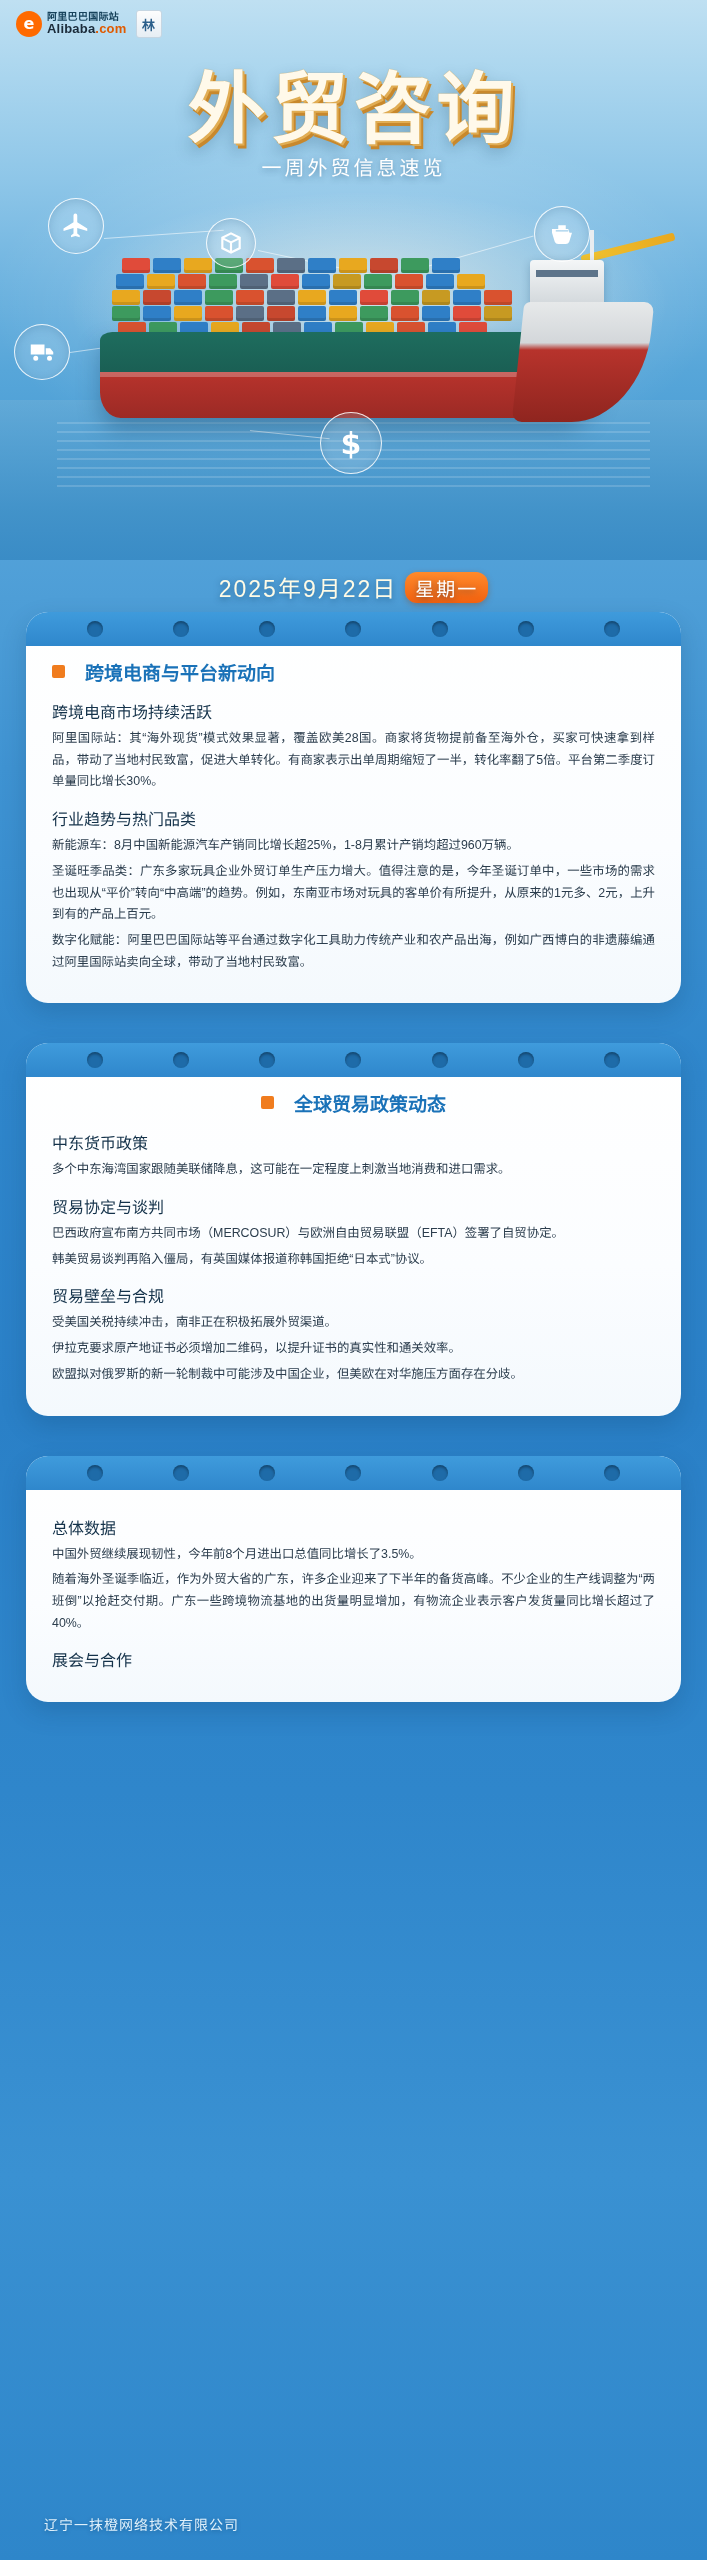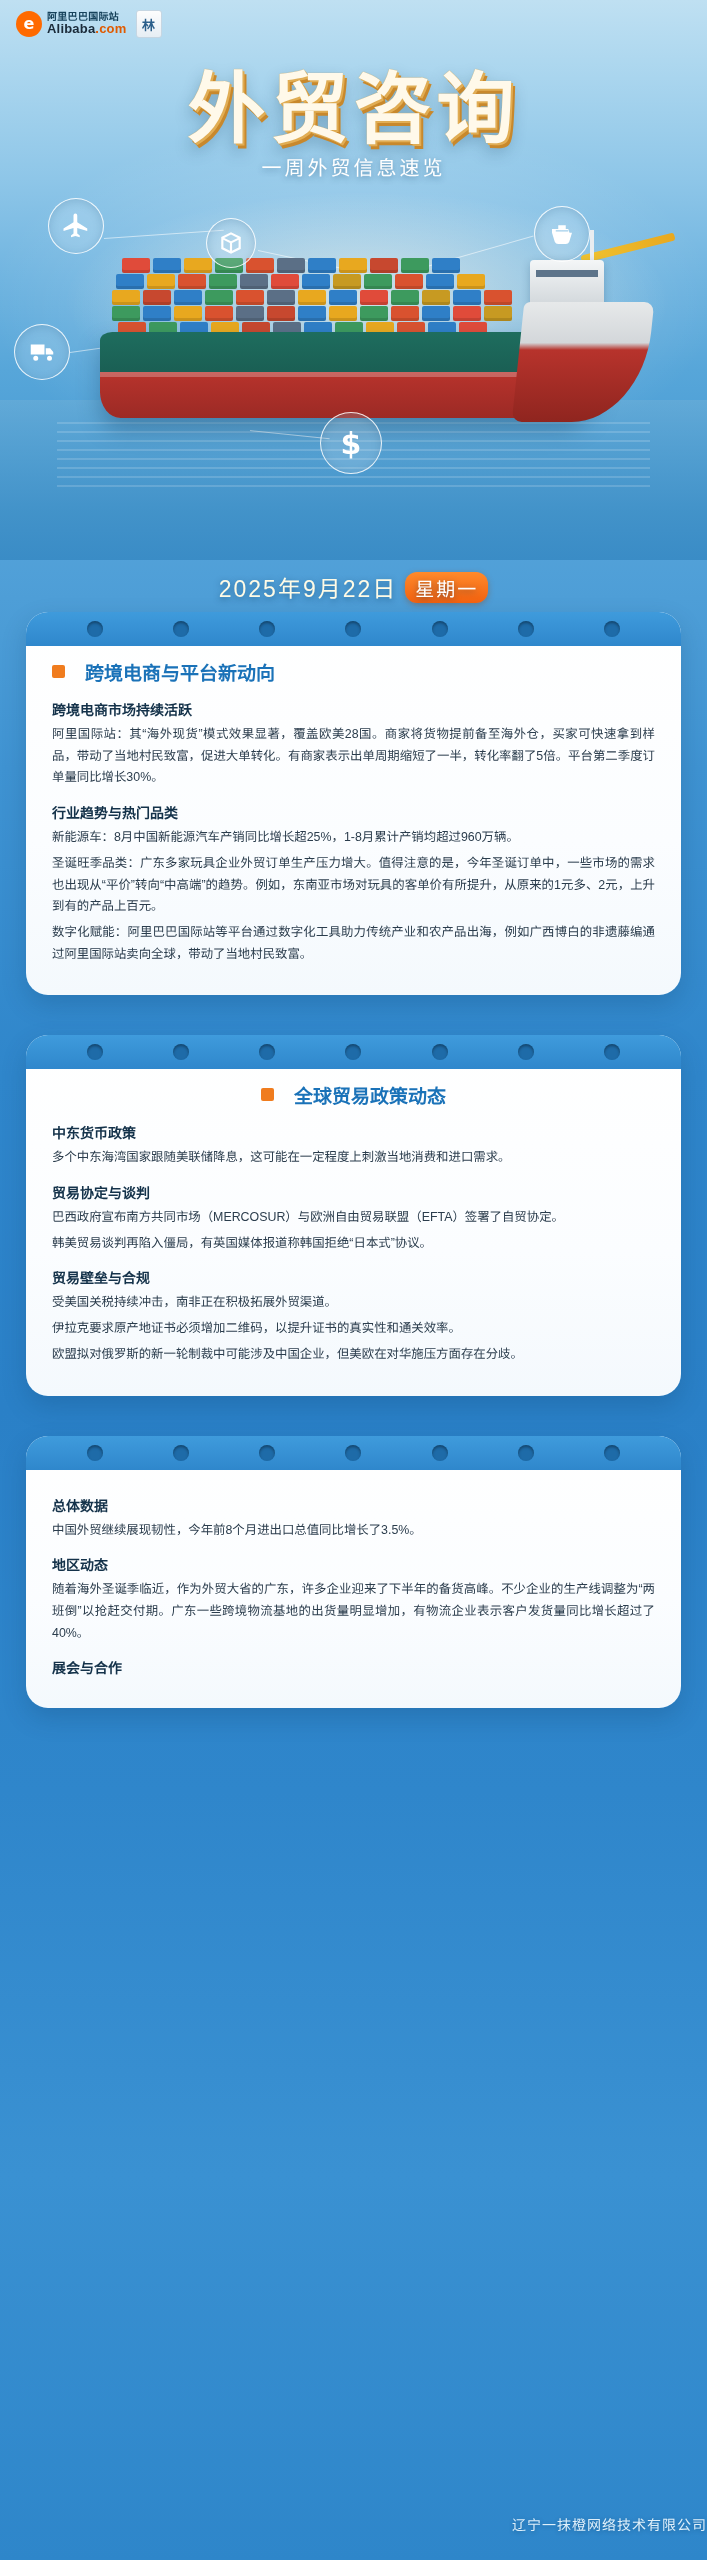--- a/index.html
+++ b/index.html
@@ -210,33 +210,33 @@
     display: flex; align-items: center; gap: 20px;
     font-size: 19px; font-weight: bold; color: #1a72b8;
     margin-bottom: 14px;
   }
   .card-title .sq {
     width: 13px; height: 13px; background: #f07c1e; border-radius: 2px; flex: 0 0 auto;
   }
   .card.centered .card-title { justify-content: center; }
 
   .sec-h {
-    font-size: 14px; font-weight: bold; color: #14324a;
+    font-size: 16px; font-weight: normal; color: #14324a;
     margin: 13px 0 5px 0;
   }
   .sec-h:first-of-type { margin-top: 2px; }
   .p {
     font-size: 12.4px; line-height: 1.75; color: #2b3d4d; margin-bottom: 4px;
     text-align: justify;
   }
 
   
   .footer {
     position: absolute; bottom: 26px; left: 0; right: 0;
-    text-align: right; color: #dff0fb; font-size: 14px; letter-spacing: 1px;
+    text-align: left; color: #dff0fb; font-size: 14px; letter-spacing: 1px;
     text-shadow: 0 1px 4px rgba(10,50,85,0.4);
     z-index: 6;
     padding-left: 44px;
   }
 </style>
 </head>
 <body>
 
 <div class="hero">
   <div class="hero-sky-glow"></div>
@@ -439,20 +439,19 @@
         <div class="punch"></div>
       <div class="punch"></div>
         <div class="punch"></div>
         <div class="punch"></div>
       <div class="punch"></div>
     </div>
 
     <div class="sec-h">总体数据</div>
     <div class="p">中国外贸继续展现韧性，今年前8个月进出口总值同比增长了3.5%。</div>
 
-    <div class="sec-h">地区动态</div>
     <div class="p">随着海外圣诞季临近，作为外贸大省的广东，许多企业迎来了下半年的备货高峰。不少企业的生产线调整为“两班倒”以抢赶交付期。广东一些跨境物流基地的出货量明显增加，有物流企业表示客户发货量同比增长超过了40%。</div>
 
     <div class="sec-h">展会与合作</div>
   </div>
 </div>
 
 <div class="footer">辽宁一抹橙网络技术有限公司</div>
 
 </body></html>

